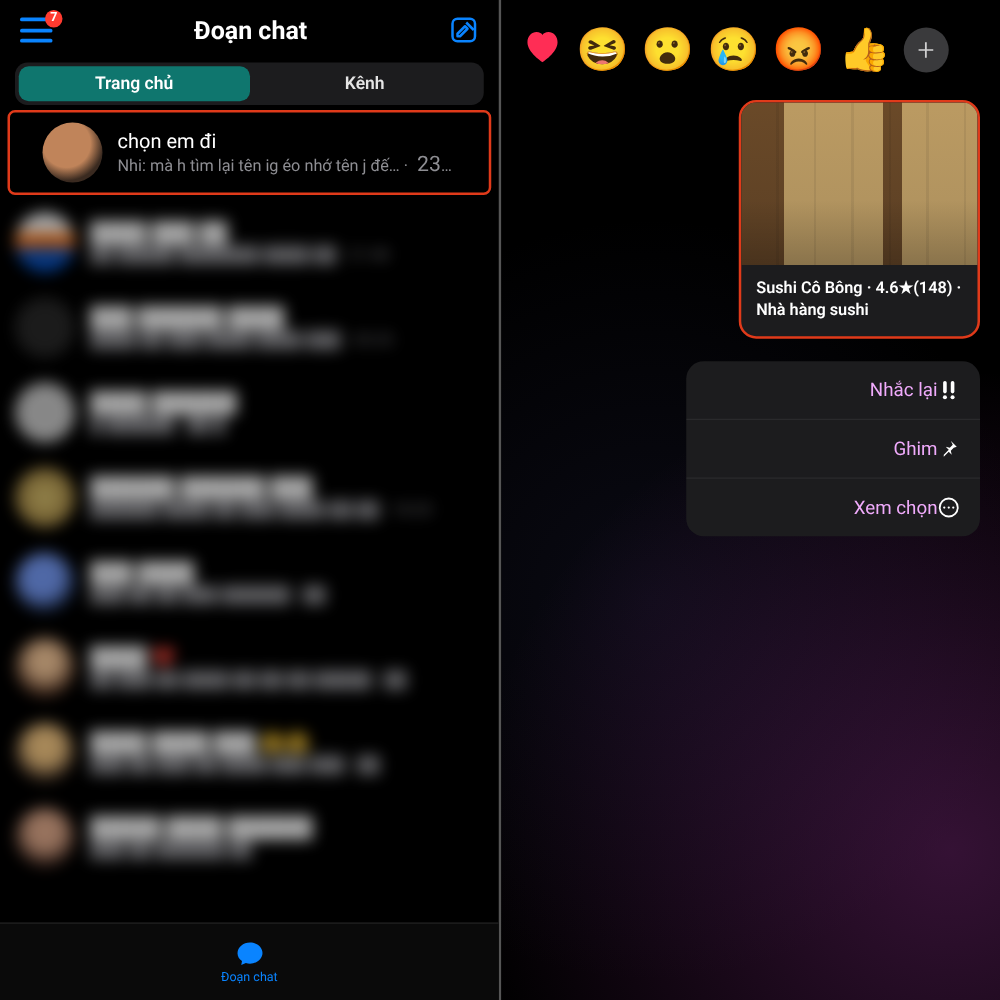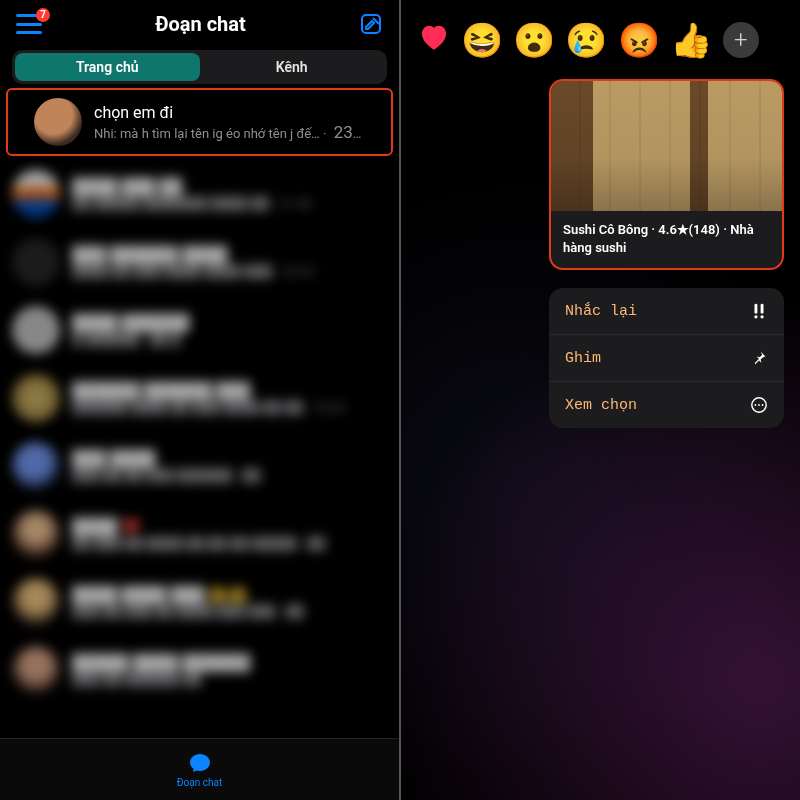--- a/index.html
+++ b/index.html
@@ -97,21 +97,21 @@
     width:36px; height:36px; border-radius:50%;
     background:#3a3a3c; color:#d0d0d0;
     display:flex; align-items:center; justify-content:center;
     font-size:24px; font-weight:300;
   }
   .react svg { width:34px; height:34px; }
 
   .card {
     position:relative;
     margin:8px 16px 0 auto;
-    width:235px;
+    width:193px;
     border:2px solid #e03a1a; border-radius:14px;
     background:#1c1c1e; overflow:hidden;
   }
   .card-img {
     height:130px; width:100%;
     background:
       linear-gradient(180deg, rgba(100,70,30,0.15), rgba(0,0,0,0.15)),
       linear-gradient(90deg, #6b4a2a 0 18%, #caa96e 18% 60%, #6b4a2a 60% 68%, #caa96e 68% 100%);
     position:relative;
   }
@@ -124,22 +124,22 @@
   .card-text { color:#fff; font-size:13px; font-weight:600; padding:10px 12px 12px 12px; line-height:1.35; }
 
   .menu {
     position:relative;
     margin:18px 16px 0 auto;
     width:235px;
     background:#1c1c1e; border-radius:14px;
     overflow:hidden;
   }
   .menuitem {
-    display:flex; align-items:center; justify-content:space-between;
-    color:#fdba74; font-size:15px; padding:14px 16px;font-family:Liberation Mono, monospace;
+    display:flex; align-items:center; justify-content:flex-end;
+    color:#f0abfc; font-size:15px; padding:14px 16px;
   }
   .menuitem + .menuitem { border-top:1px solid #2a2a2c; }
   .menuitem .micon { width:18px; height:18px; display:flex; align-items:center; justify-content:center; }
 
   
   .av1{background:radial-gradient(circle at 40% 35%, #c0845a 0 45%, #3a2a20 70%);}
   .av2{background:linear-gradient(#fff 35%, #ff7a1a 35% 60%, #0a53c1 60%);}
   .av3{background:#2a2a2a;}
   .av4{background:#d0d0d0;}
   .av5{background:radial-gradient(circle,#e8d079,#8b6a2e);}

